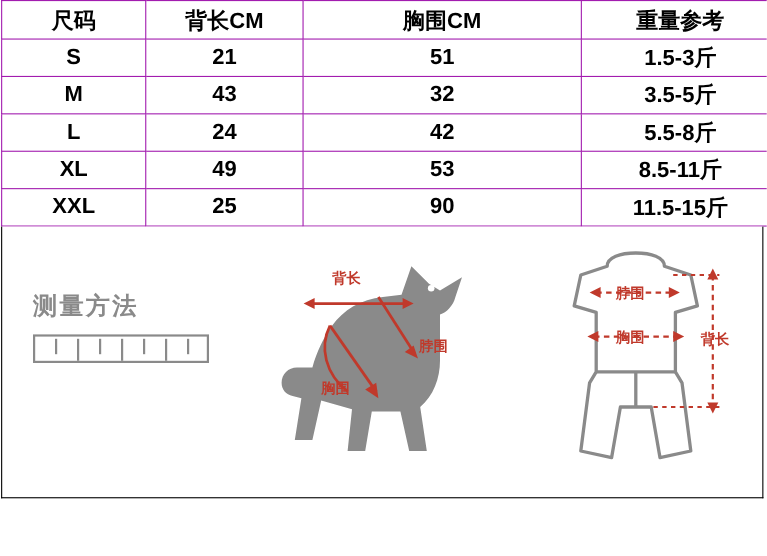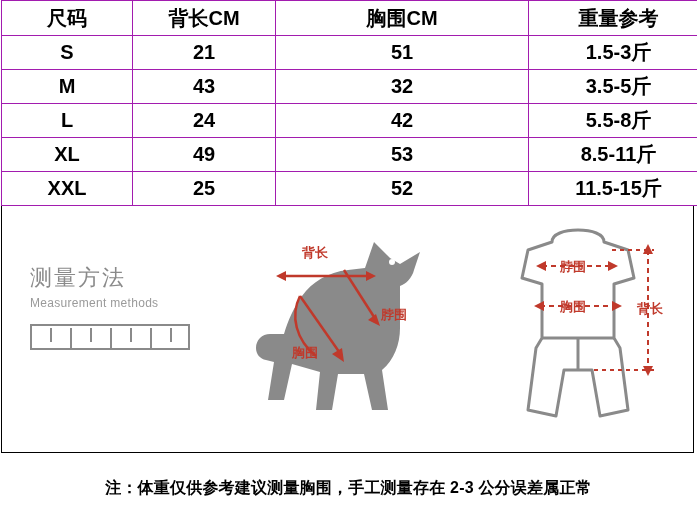--- a/index.html
+++ b/index.html
@@ -64,21 +64,21 @@
 
   
   .mm-block {
     position: absolute;
     left: 28px;
     top: 60px;
     width: 170px;
   }
   .mm-title {
     font-size: 22px;
-    font-weight: normal;
+    font-weight: bold;
     color: #8a8a8a;
     letter-spacing: 2px;
     line-height: 1.1;
   }
   .mm-sub {
     font-size: 12px;
     color: #9a9a9a;
     margin-top: 6px;
     letter-spacing: .3px;
   }
@@ -183,31 +183,30 @@
       </tr>
       <tr>
         <td>XL</td>
         <td>49</td>
         <td>53</td>
         <td>8.5-11斤</td>
       </tr>
       <tr>
         <td>XXL</td>
         <td>25</td>
-        <td>52</td>
+        <td>90</td>
         <td>11.5-15斤</td>
       </tr>
     </tbody>
   </table>
 
   <div class="illus">
 
     <div class="mm-block">
       <div class="mm-title">测量方法</div>
-      <div class="mm-sub">Measurement methods</div>
       <div class="ruler">
         <i style="left:18px; top:2px; height:14px;"></i>
         <i style="left:38px; top:2px; height:20px;"></i>
         <i style="left:58px; top:2px; height:14px;"></i>
         <i style="left:78px; top:2px; height:20px;"></i>
         <i style="left:98px; top:2px; height:14px;"></i>
         <i style="left:118px; top:2px; height:20px;"></i>
         <i style="left:138px; top:2px; height:14px;"></i>
       </div>
     </div>
@@ -279,15 +278,14 @@
         <polygon points="166,24 161,34 171,34" fill="#c0392b"></polygon>
         <polygon points="166,156 161,146 171,146" fill="#c0392b"></polygon>
       </svg>
       <div class="g-label g-bowei">脖围</div>
       <div class="g-label g-xiong">胸围</div>
       <div class="g-label g-beichang">背长</div>
     </div>
 
   </div>
 
-  <div class="note">注：体重仅供参考建议测量胸围，手工测量存在 2-3 公分误差属正常</div>
 
 </div>
 
 </body></html>

